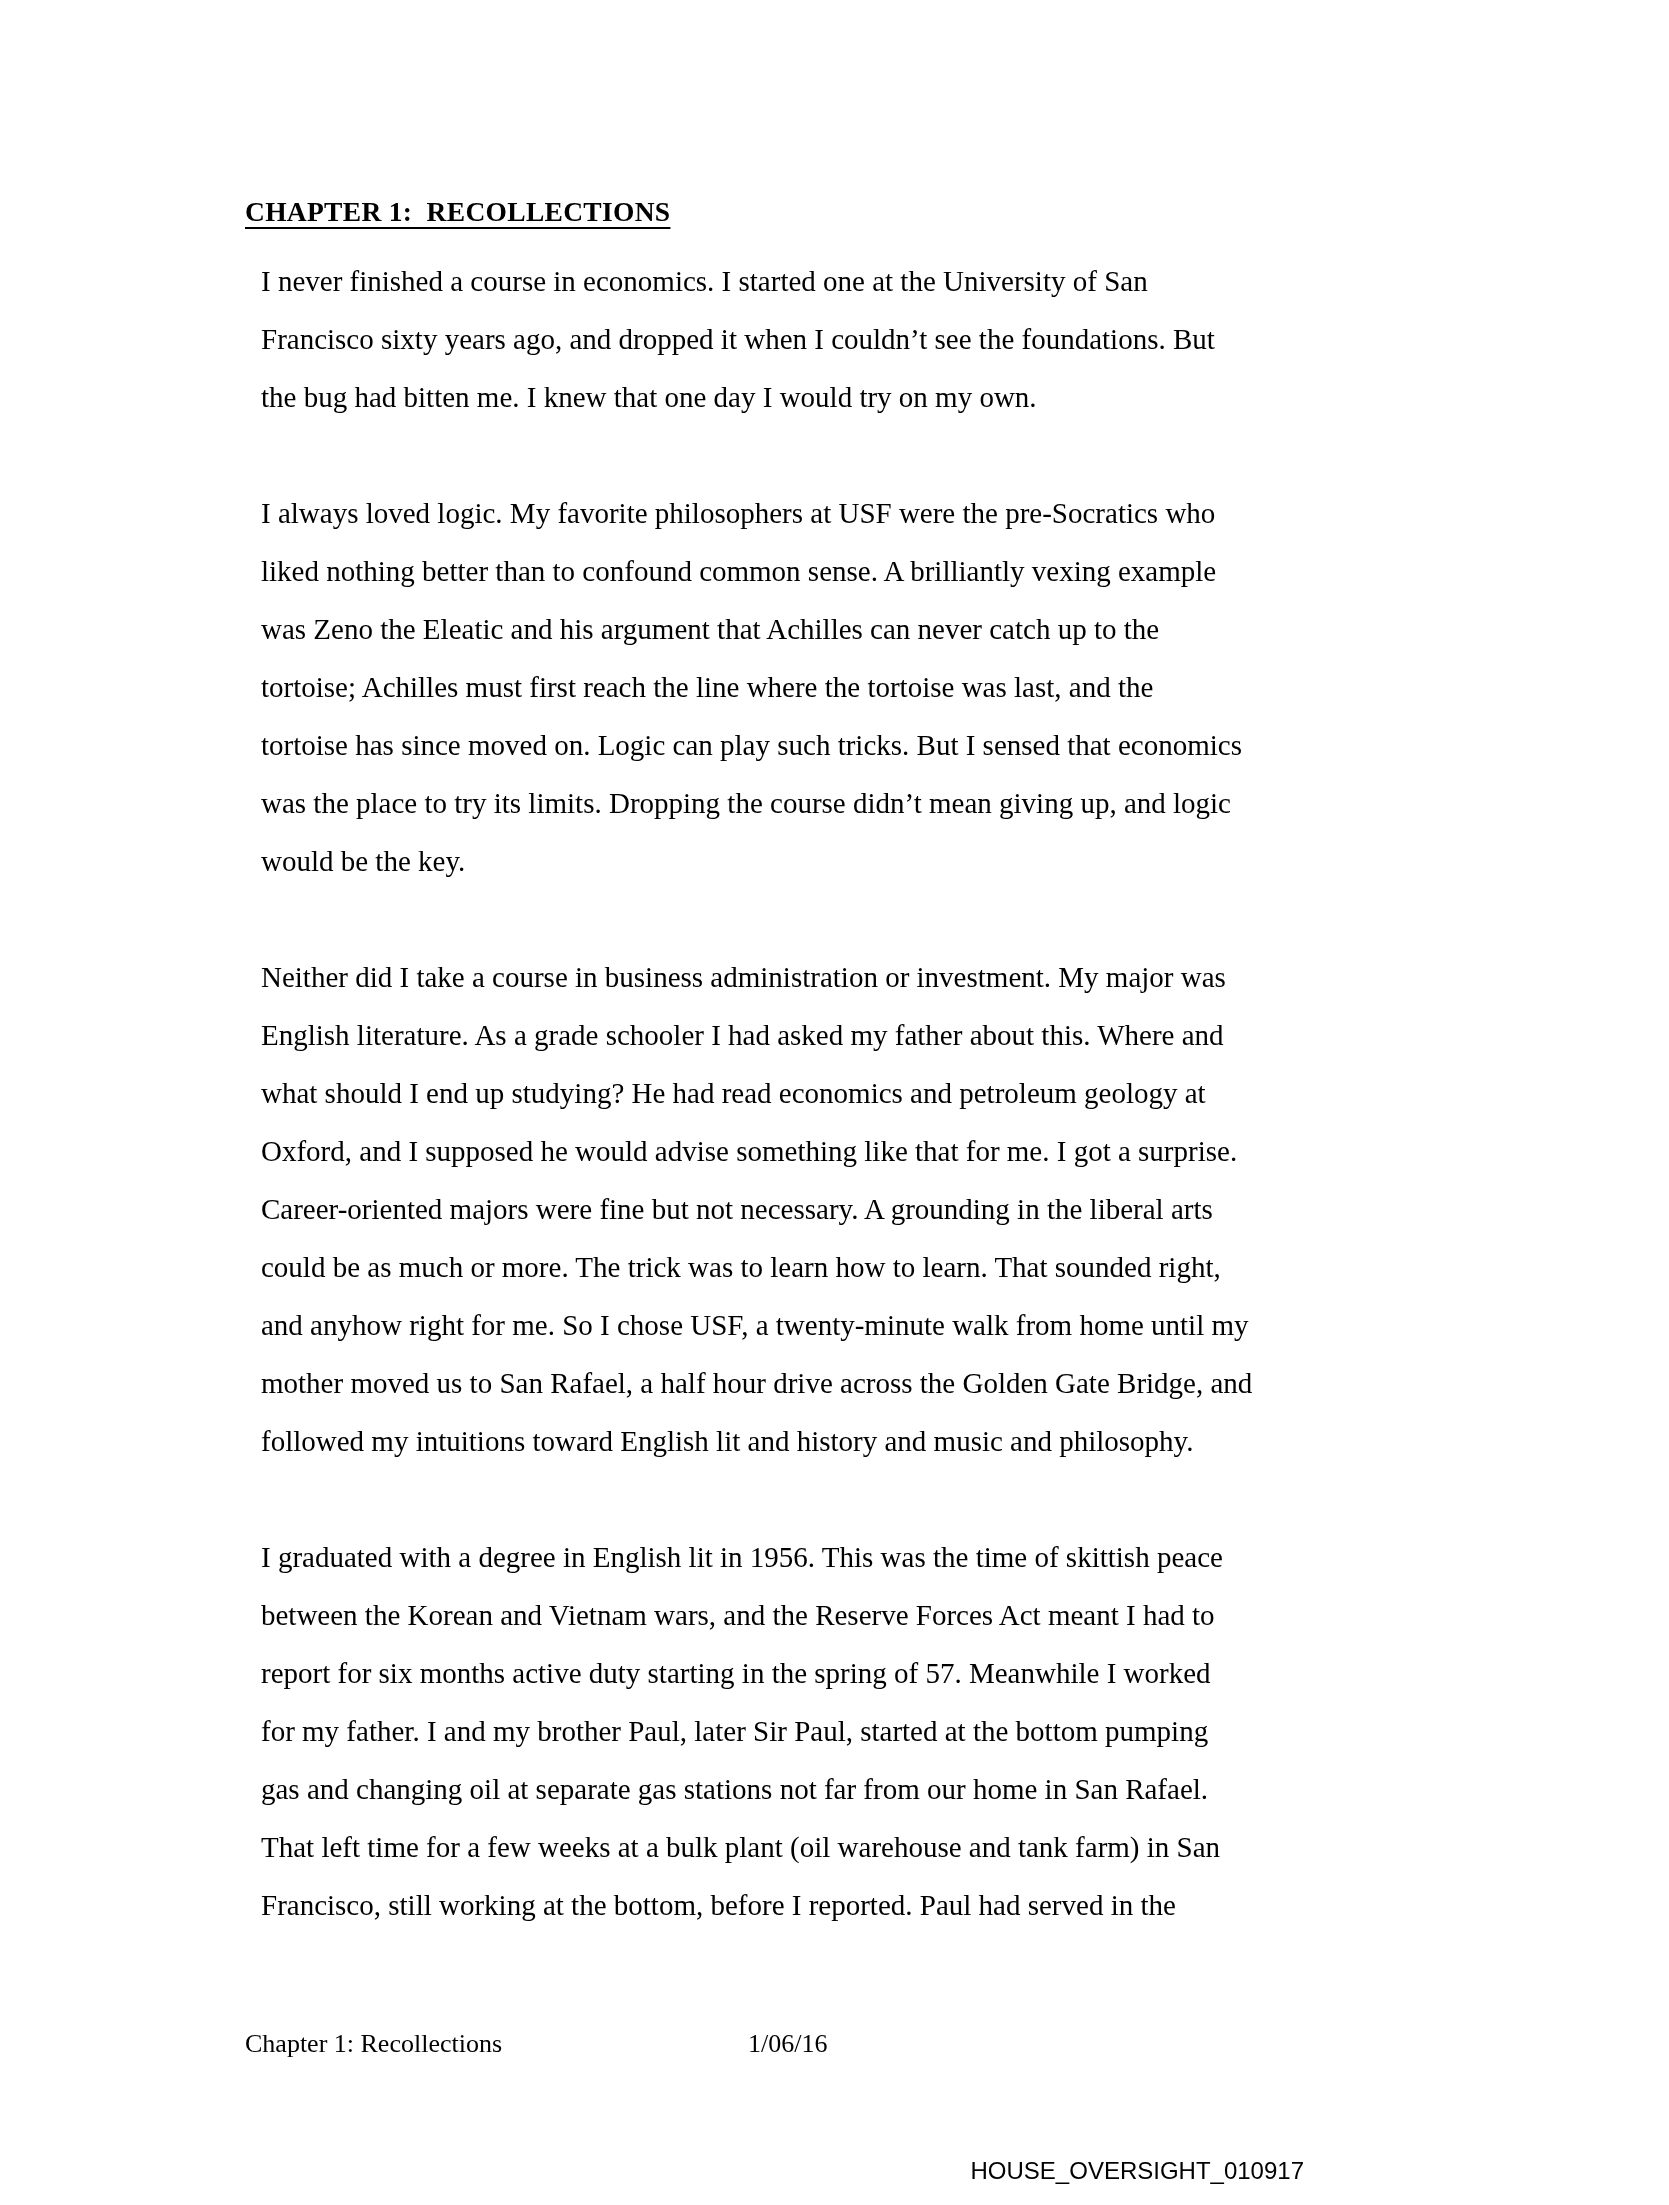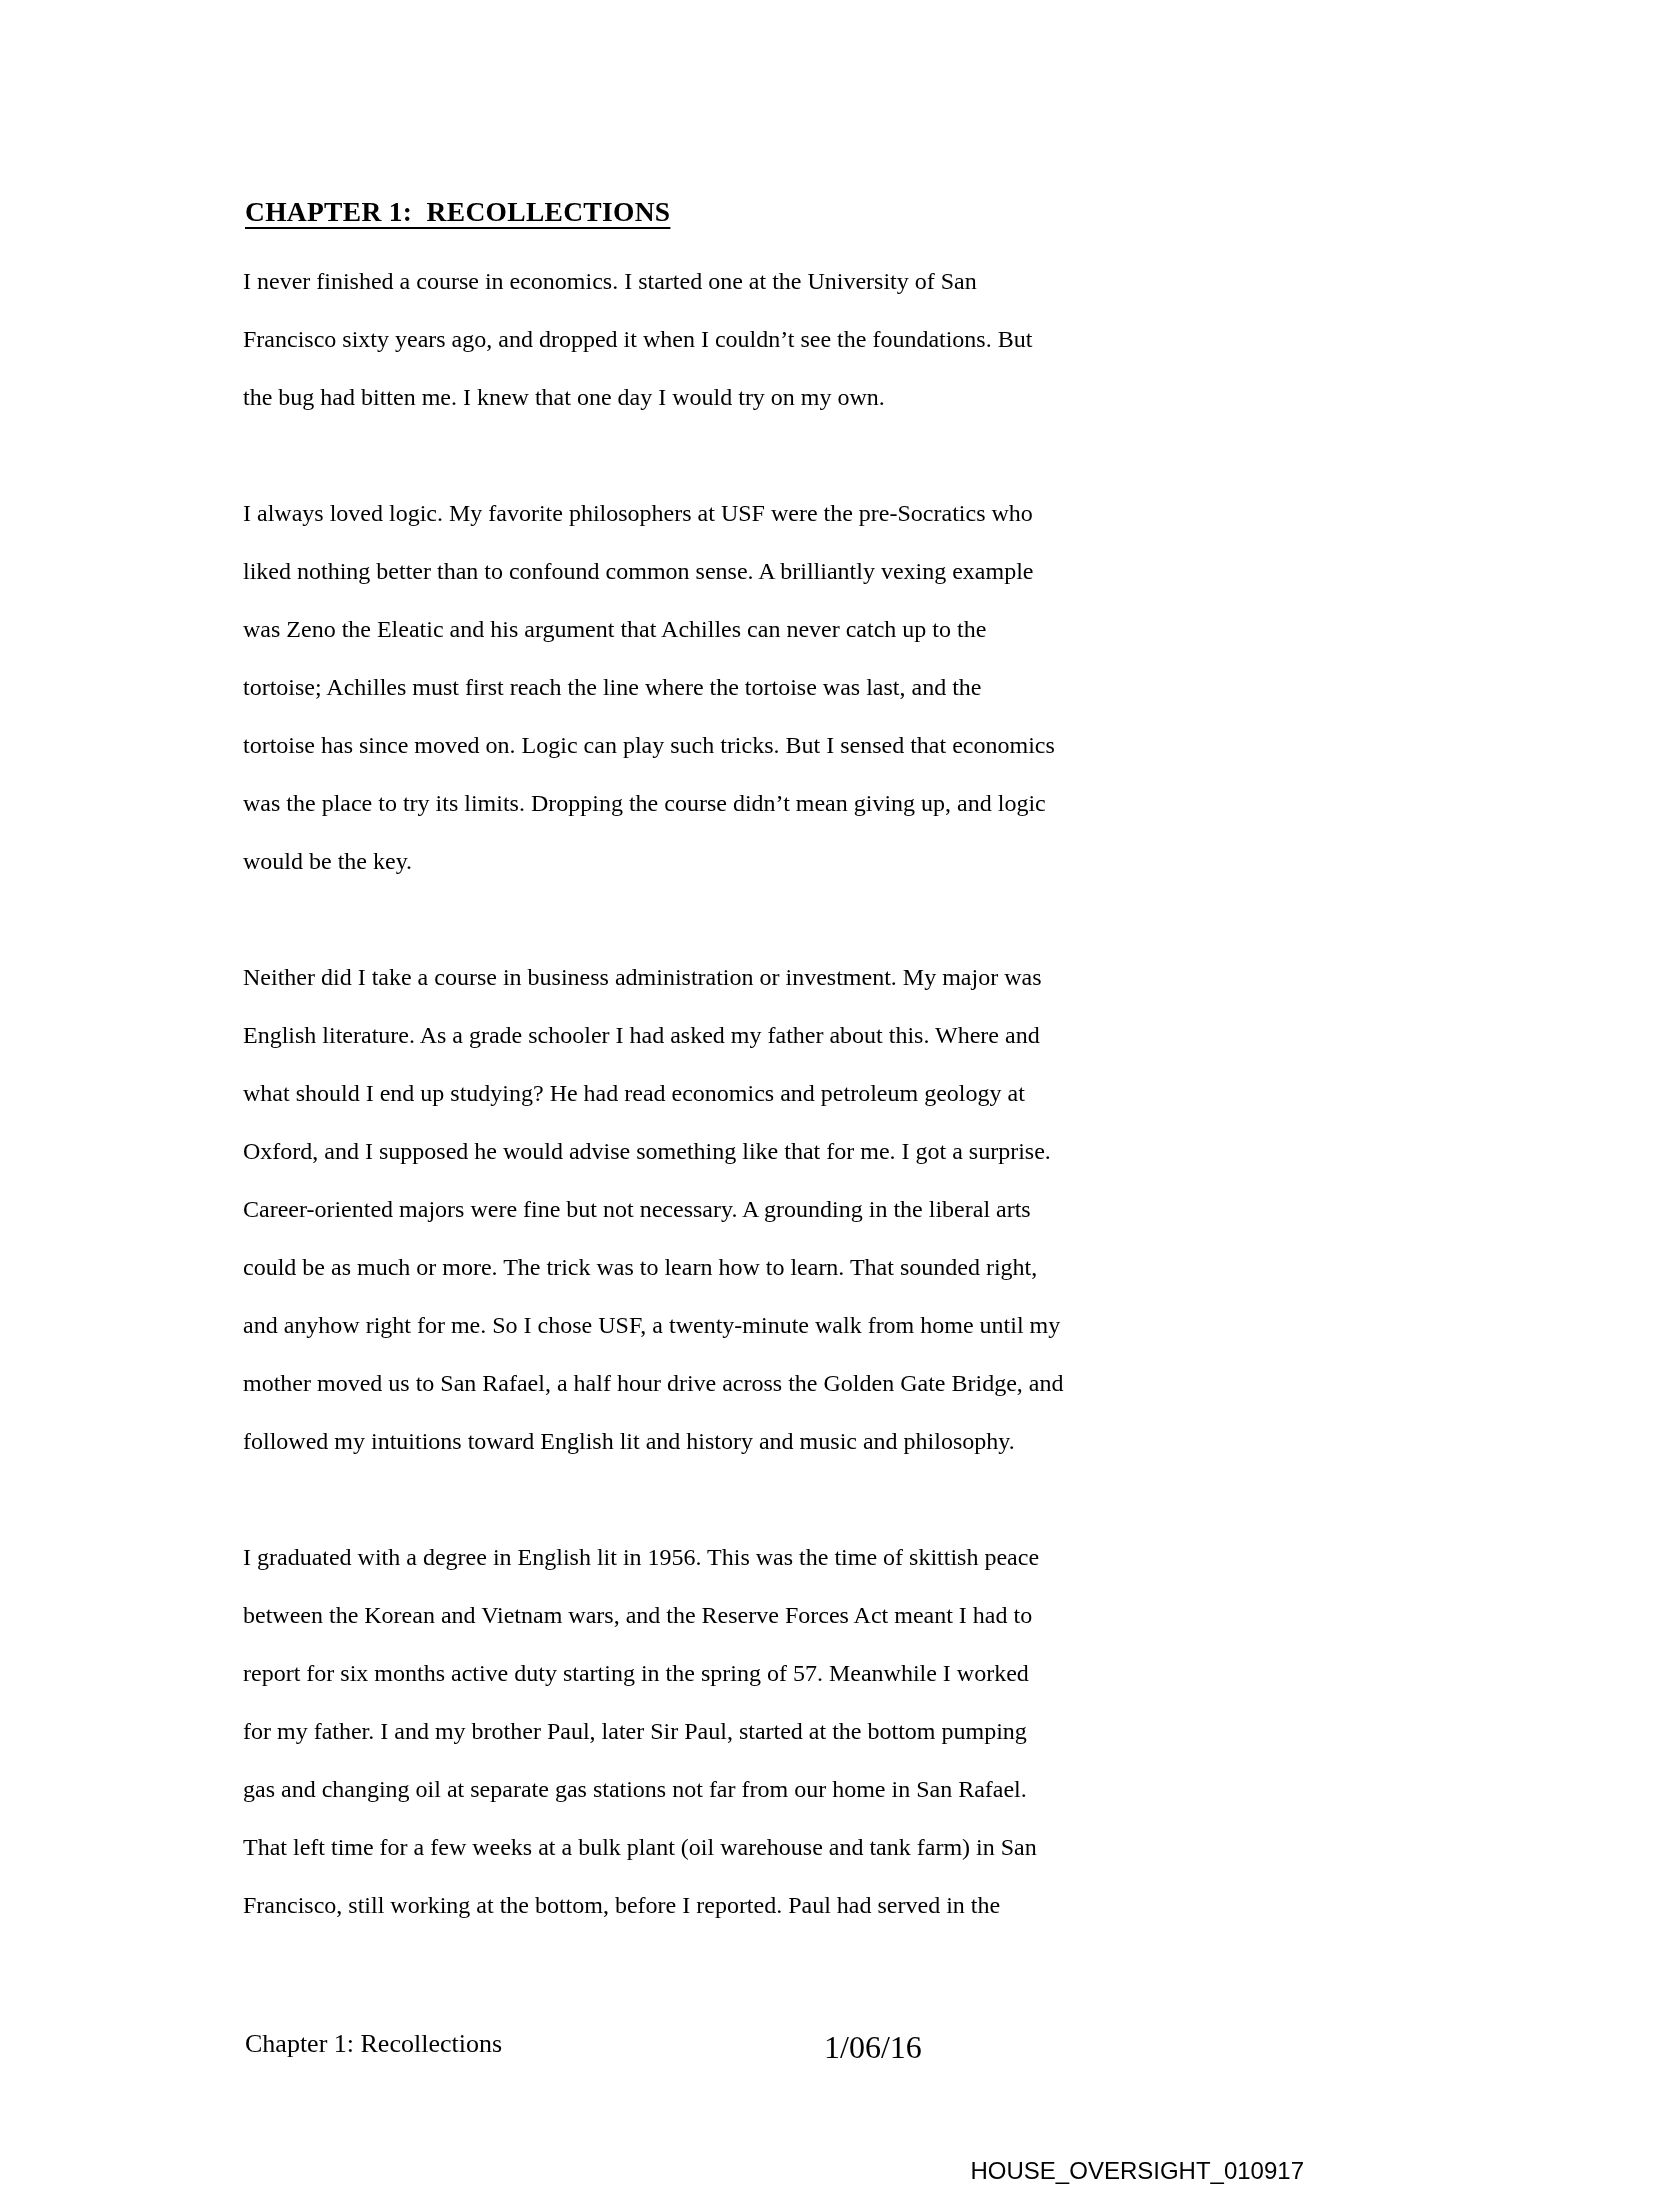--- a/index.html
+++ b/index.html
@@ -25,43 +25,43 @@
     line-height: 31px;
     font-weight: bold;
     letter-spacing: 0.3px;
     white-space: pre-wrap;
     text-decoration: underline;
     text-decoration-thickness: 2px;
     text-underline-offset: 5.9px;
   }
   .doc-body {
     position: absolute;
-    left: 243px;
+    left: 261px;
     top: 252px;
     width: 1231px;
-    font-size: 24px;
+    font-size: 29px;
     line-height: 58px;
   }
   .doc-body p {
     margin: 0 0 58px 0;
     white-space: pre-wrap;
   }
   .footer-left {
     position: absolute;
     left: 245px;
     top: 2031px;
     font-size: 26px;
     line-height: 1;
     white-space: pre;
   }
   .footer-date {
     position: absolute;
-    left: 824px;
+    left: 748px;
     top: 2031px;
-    font-size: 32px;
+    font-size: 26px;
     line-height: 1;
     white-space: pre;
     font-family: Liberation Serif, serif;
   }
   .footer-page {
     position: absolute;
     left: 1405px;
     top: 2032px;
     font-size: 31px;
     line-height: 1;

